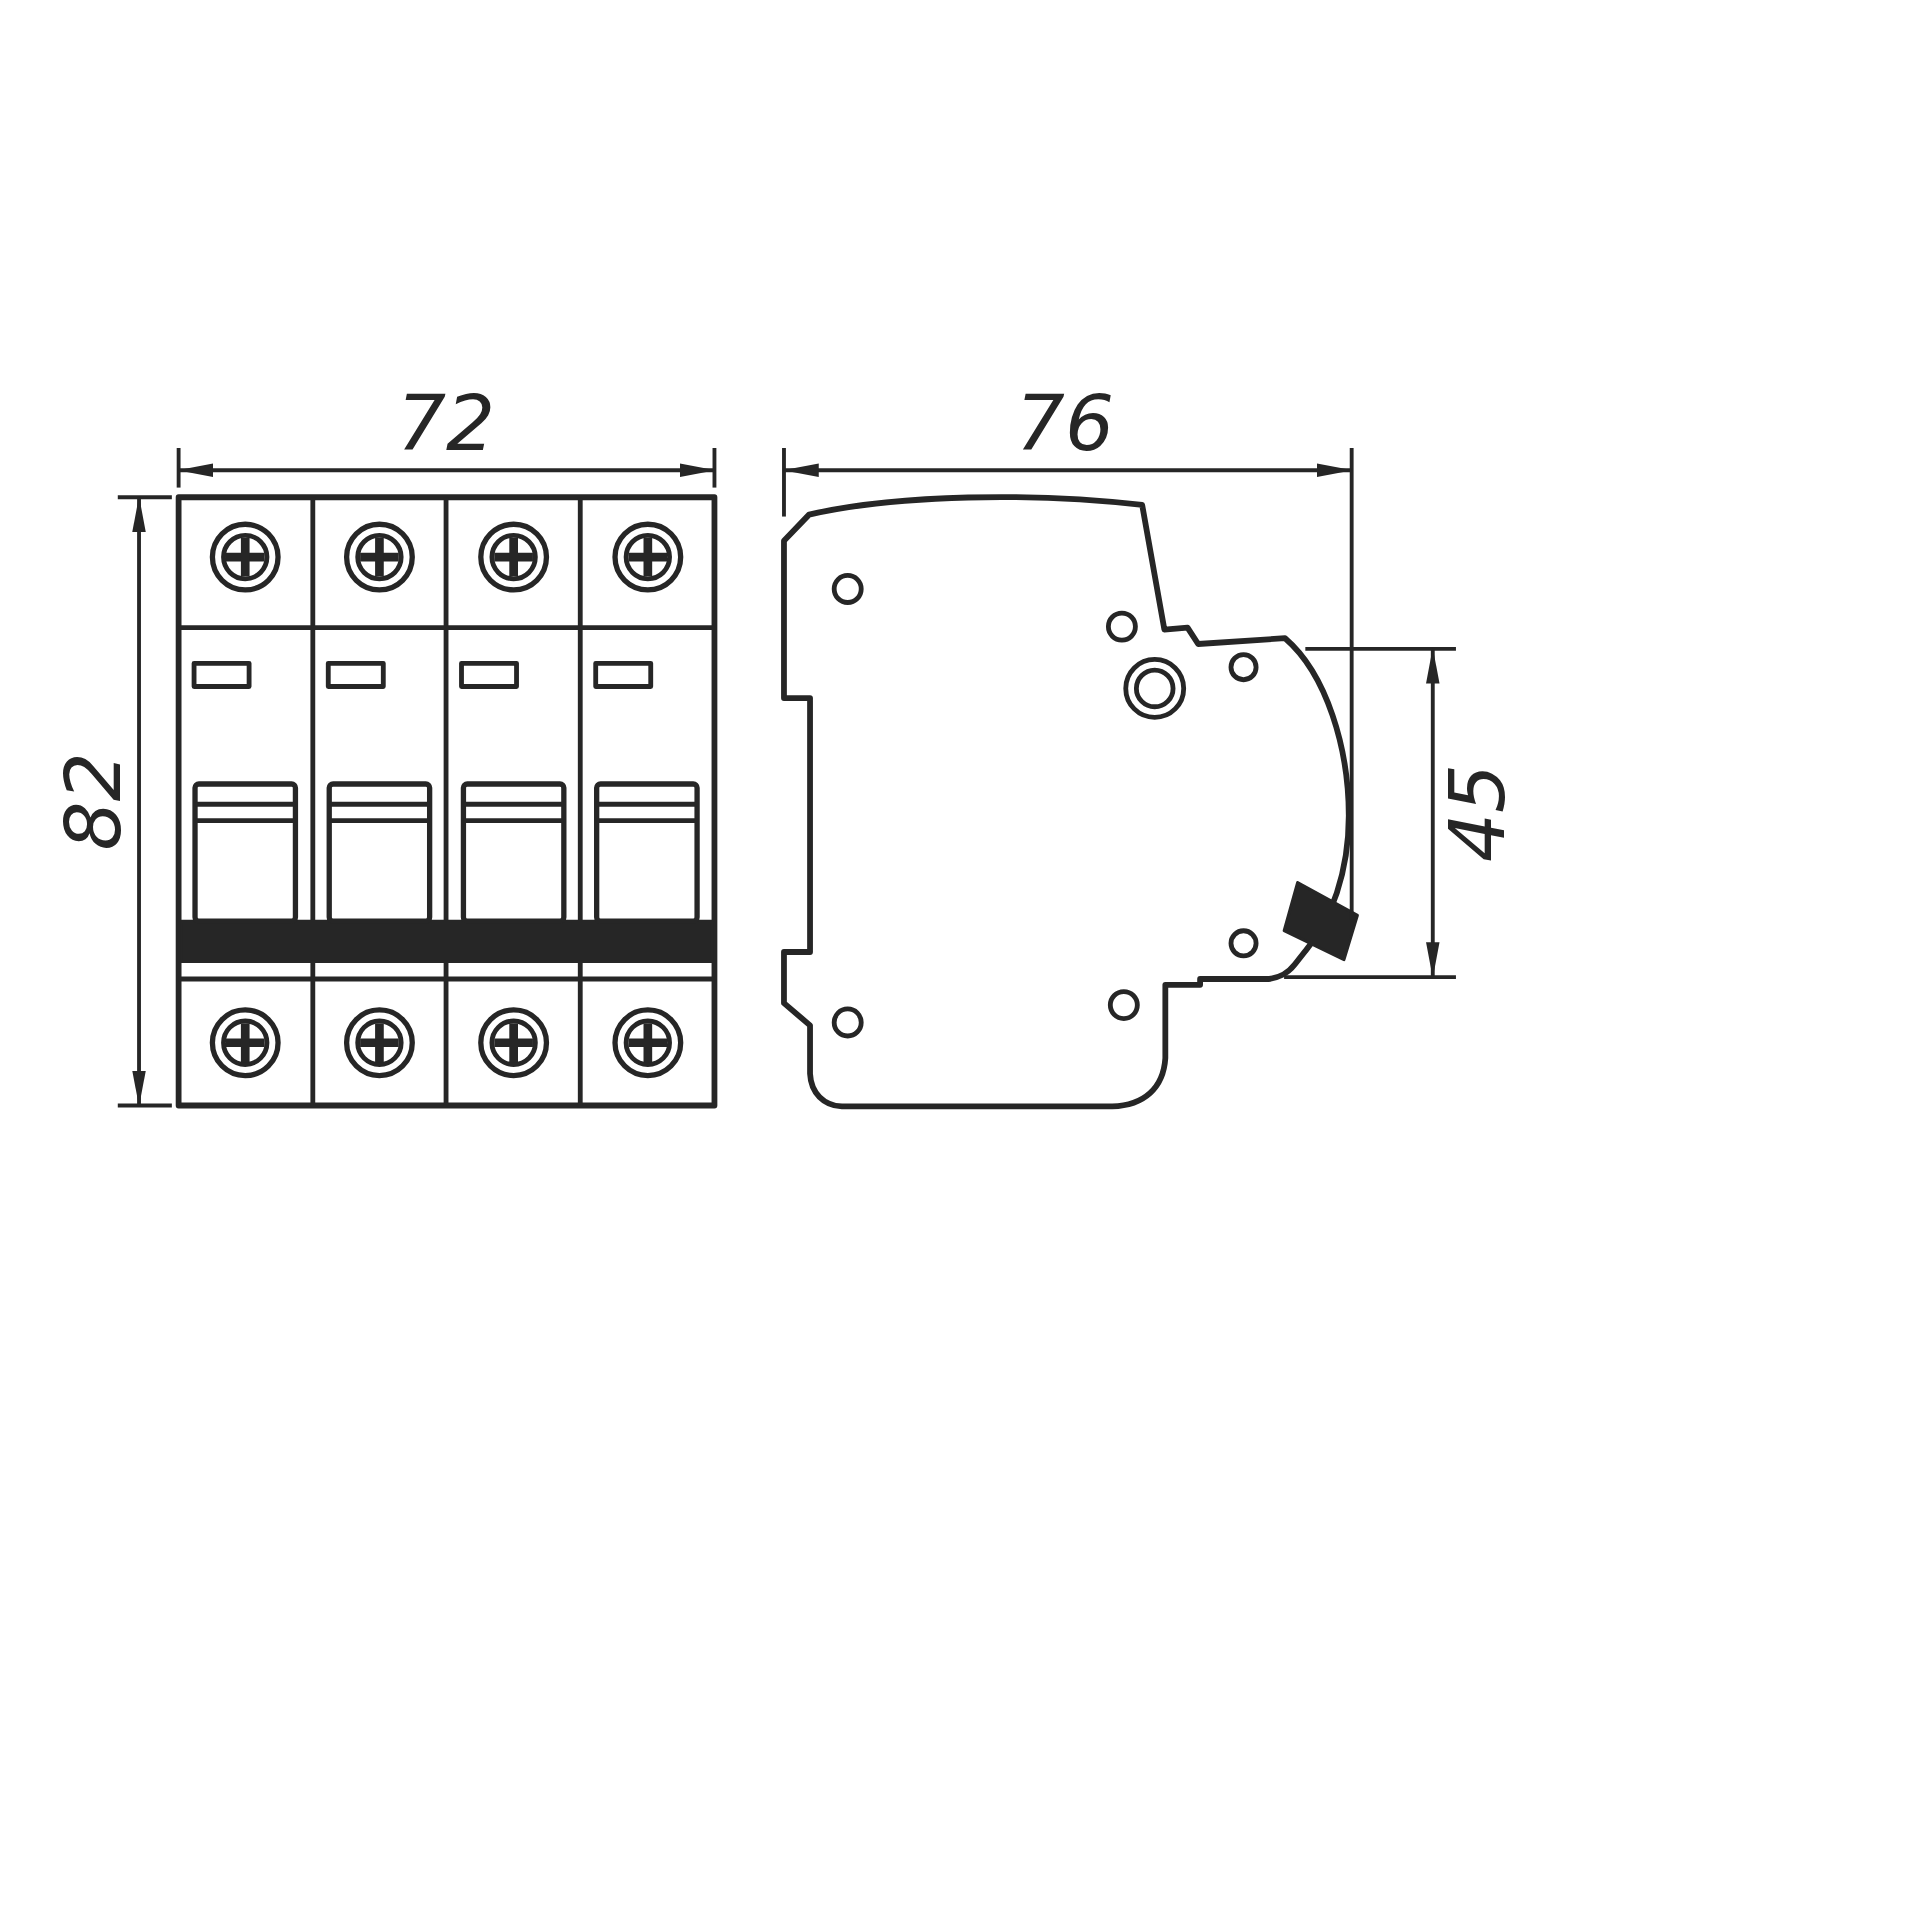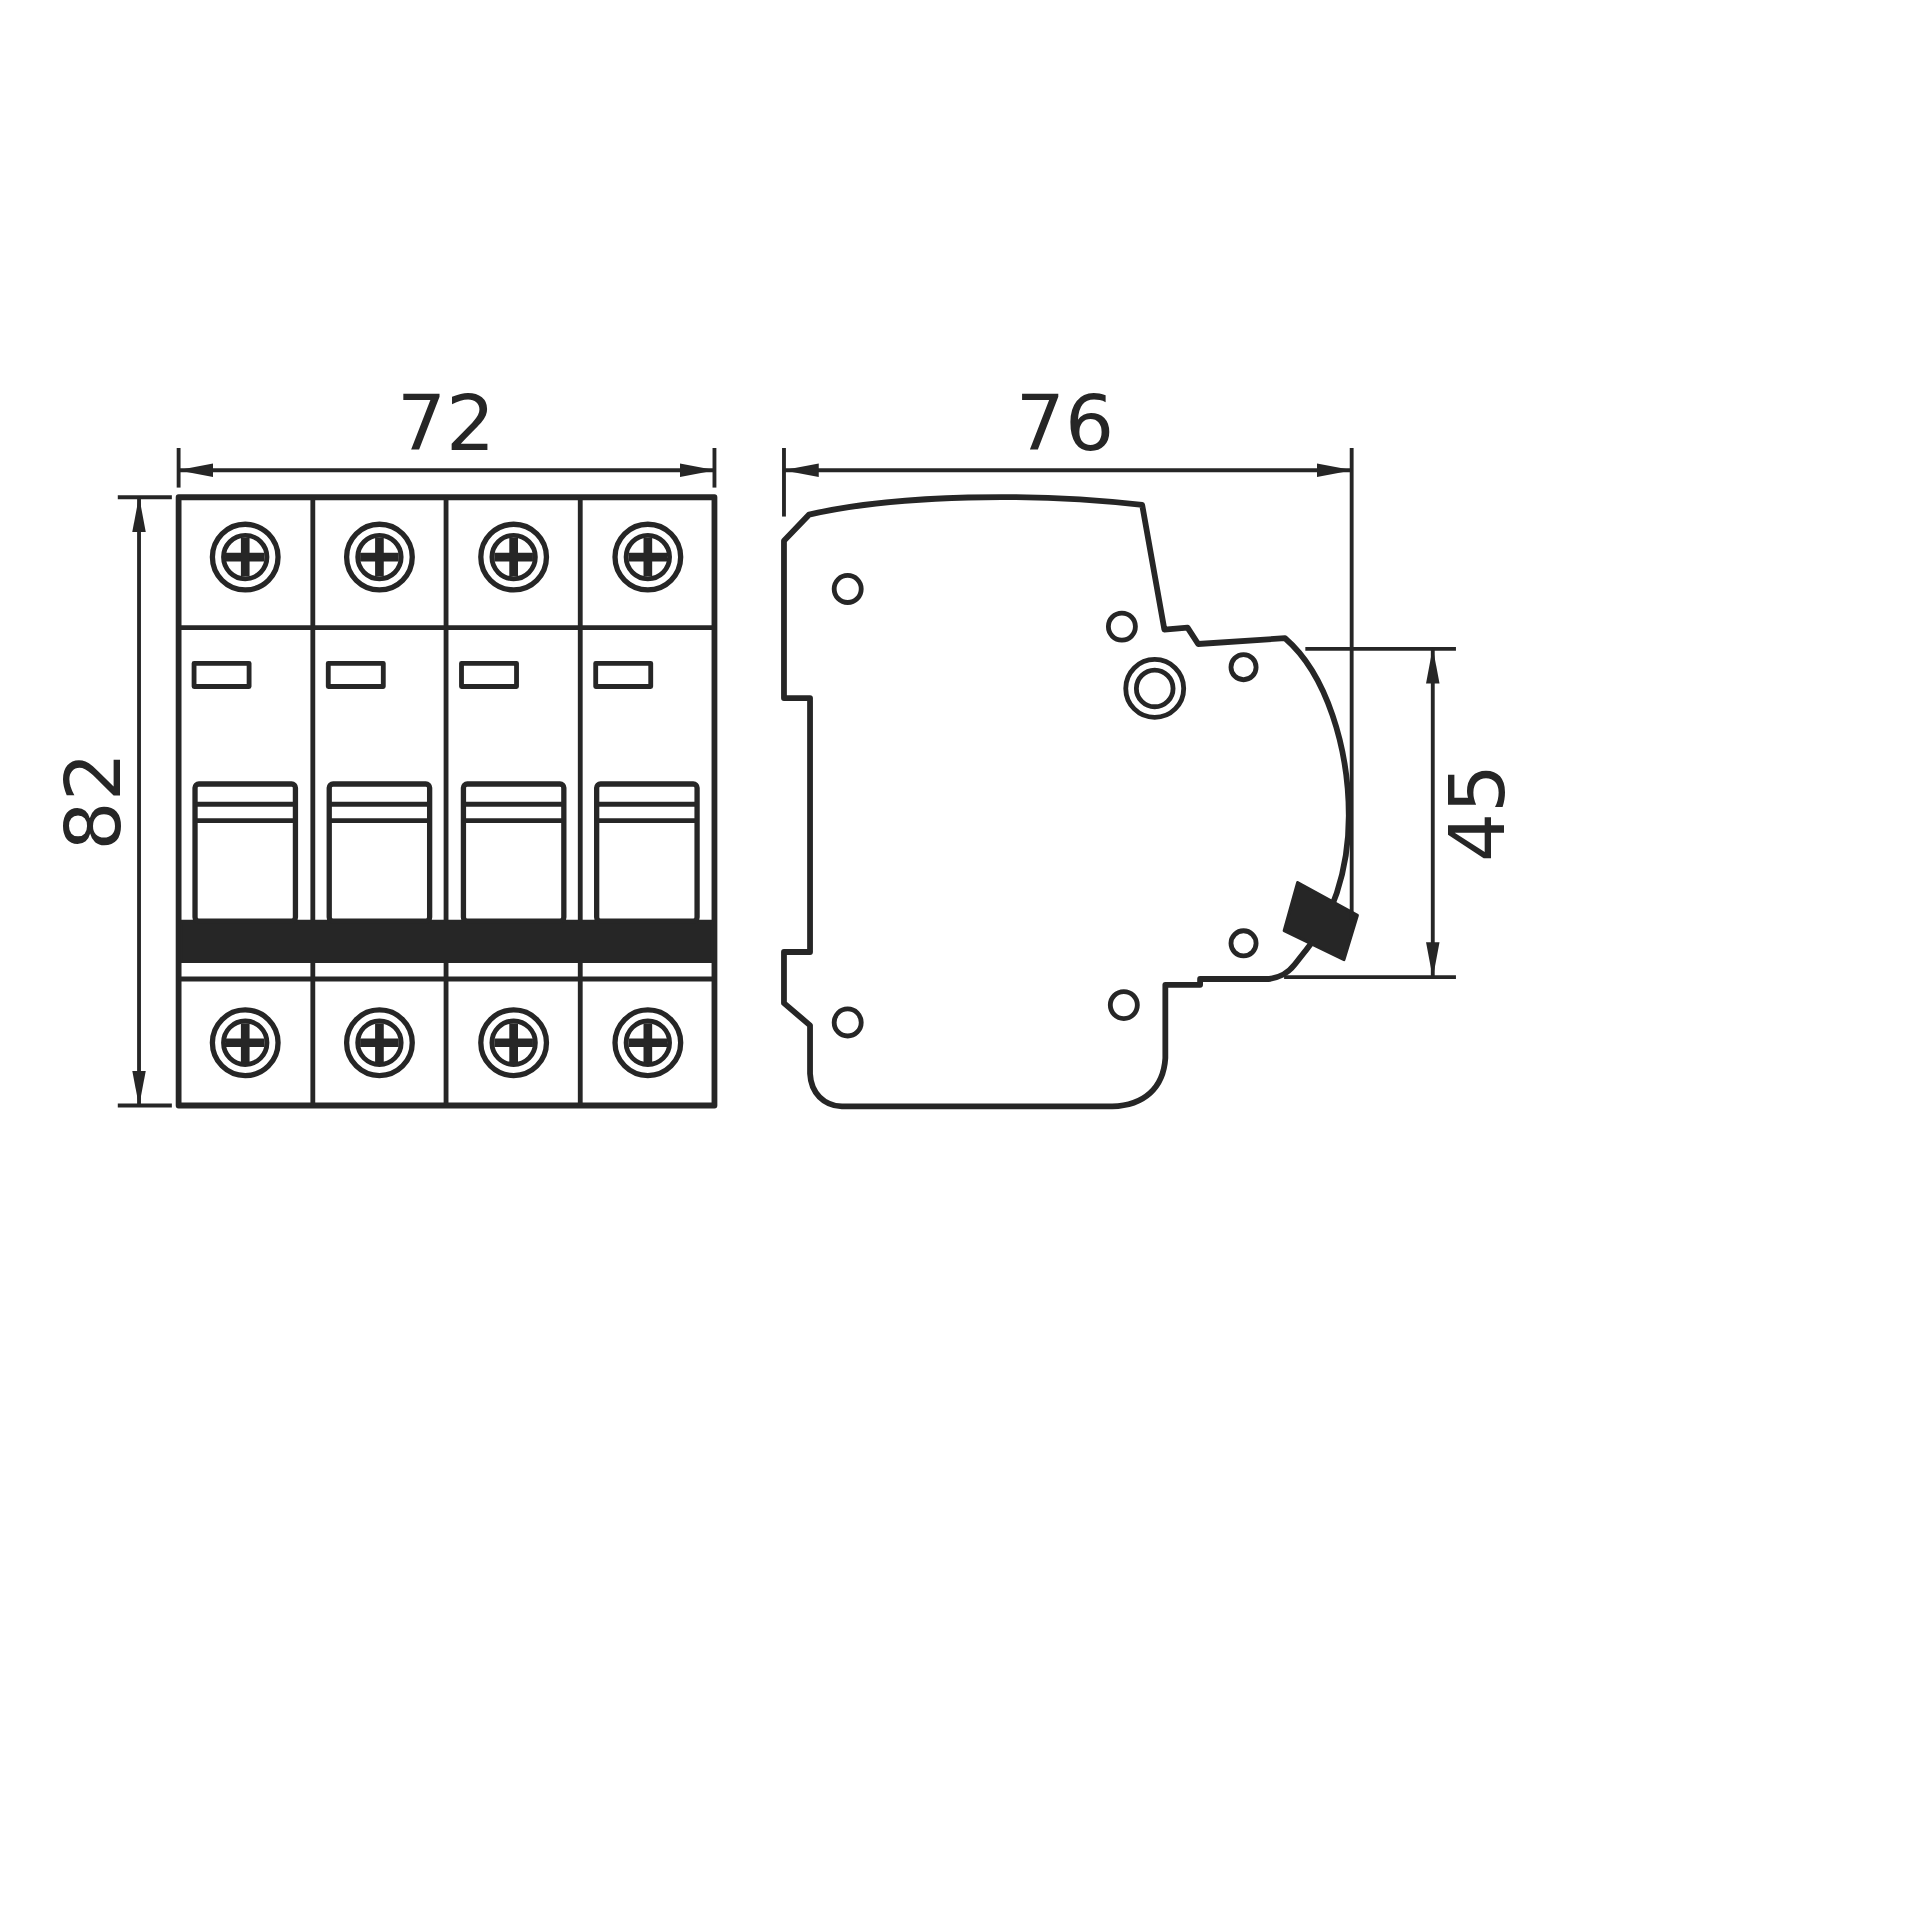--- a/index.html
+++ b/index.html
@@ -6,20 +6,21 @@
     margin: 0;
     padding: 0;
     background: #ffffff;
   }
   .canvas {
     width: 1930px;
     height: 1931px;
     position: relative;
     background: #ffffff;
     font-family: "DejaVu Sans", "Liberation Sans", sans-serif;
+    font-style: italic;
   }
   svg { display: block; width: 100%; height: 100%; }
   .outline {
     fill: #ffffff;
     stroke: #262626;
     stroke-width: 6;
     stroke-linejoin: round;
   }
   .detail {
     fill: none;

